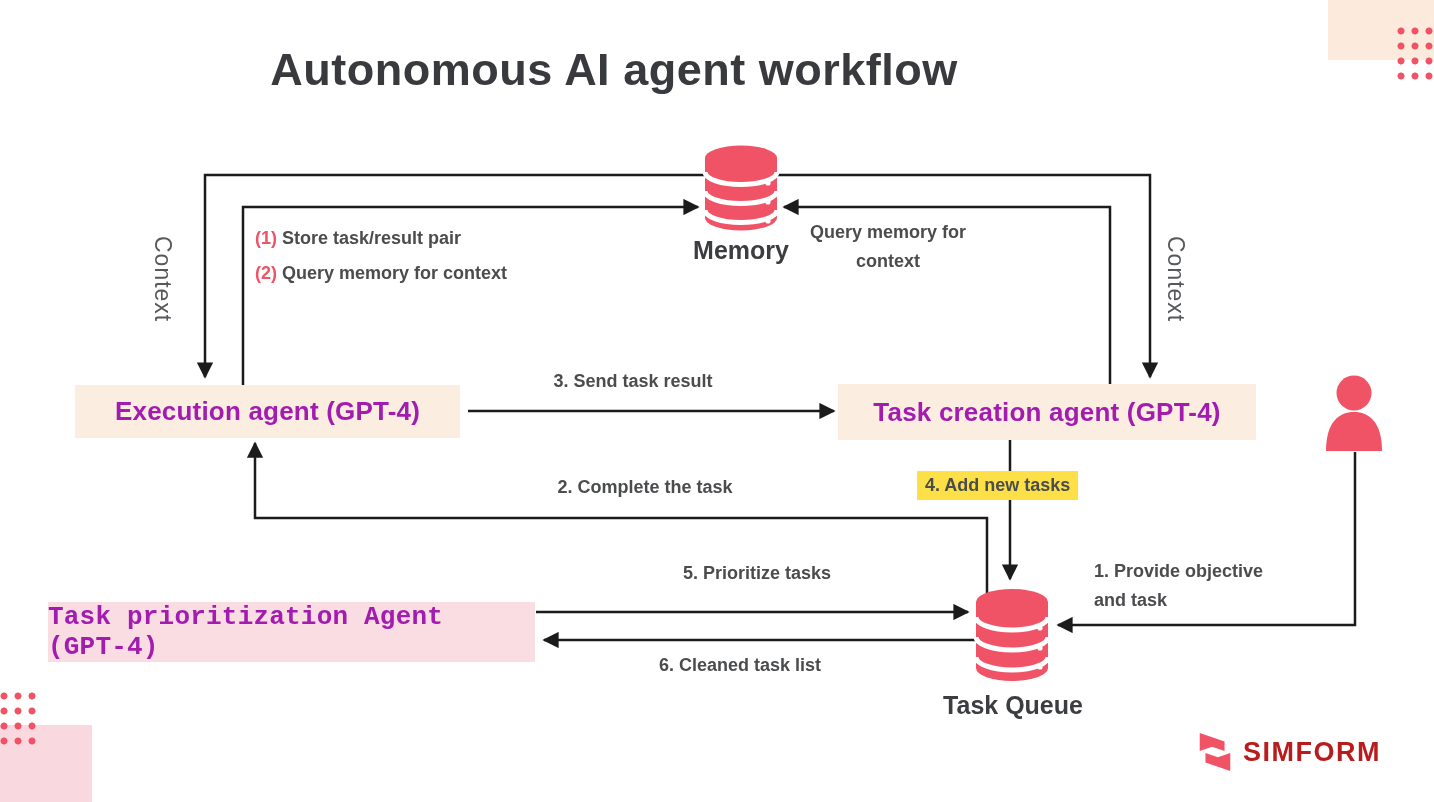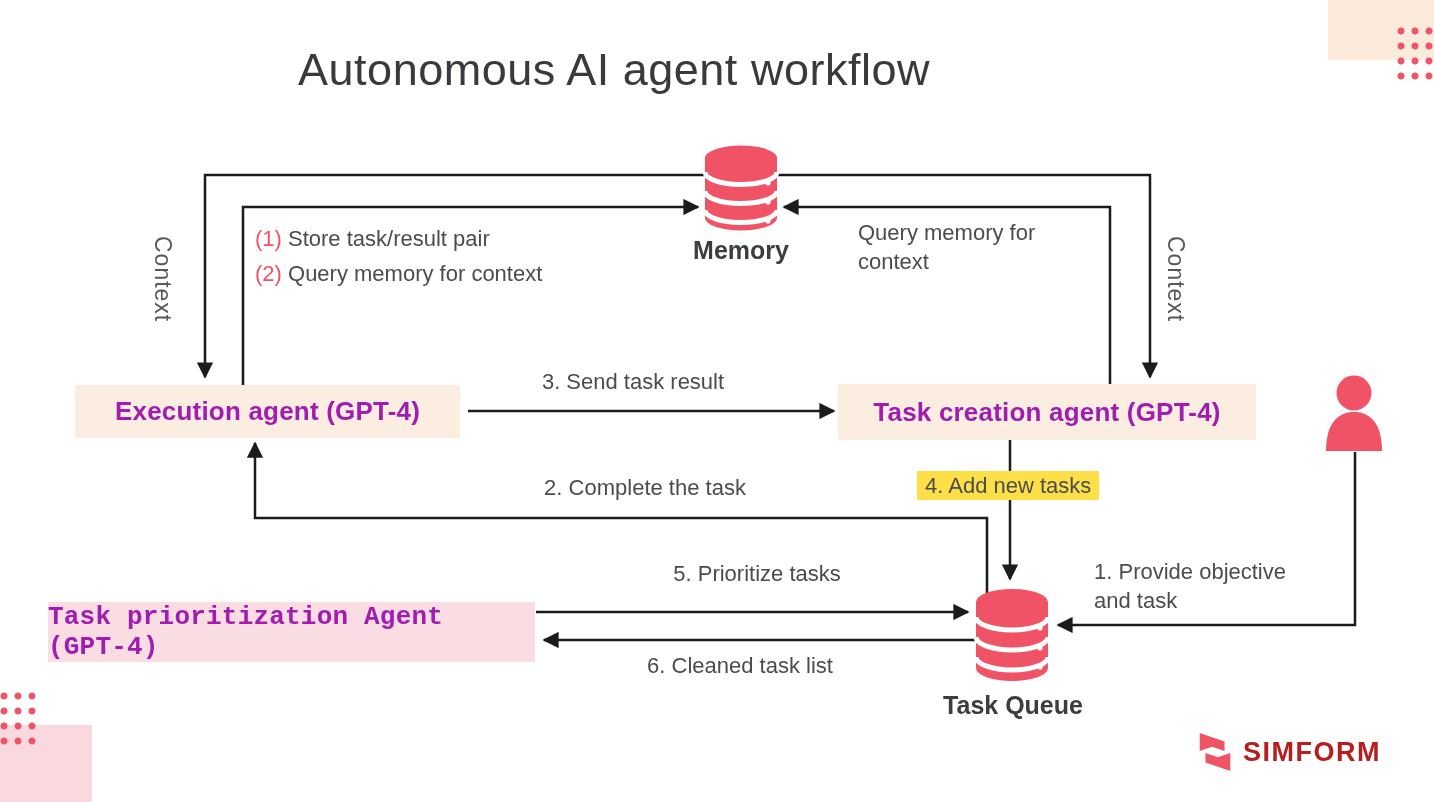--- a/index.html
+++ b/index.html
@@ -2,41 +2,42 @@
 <html><head>
 <meta charset="utf-8">
 <style>
   html,body{margin:0;padding:0;background:#ffffff;}
   .canvas{
     position:relative;width:1434px;height:802px;background:#ffffff;overflow:hidden;
     font-family:"Liberation Sans",sans-serif;
   }
   .layer{position:absolute;left:0;top:0;z-index:1;}
   .lbl{
-    position:absolute;z-index:2;font-size:22px;color:#4b4c4e;line-height:29px;
+    position:absolute;z-index:2;font-size:18px;color:#4b4c4e;line-height:29px;
     white-space:nowrap;
+    font-weight:bold;
   }
   .lbl.center{text-align:center;}
   .lbl.whitebg{background:#fde047;padding:0 8px;}
   .node{
     position:absolute;z-index:2;display:flex;align-items:center;justify-content:center;
     font-weight:700;color:#a21caf;font-size:26px;letter-spacing:0.2px;
   }
   .node.peach{background:#fcede1;}
   .node.pink{background:#fadce3;font-family:Liberation Mono, monospace;}
   .dbl-label{
     position:absolute;z-index:2;font-weight:700;color:#3b3d40;font-size:25px;text-align:center;
   }
   .vertical{
     position:absolute;z-index:2;writing-mode:vertical-rl;text-orientation:mixed;
     font-size:23px;color:#57585b;letter-spacing:1px;
   }
   .title{
     position:absolute;left:0;top:44px;width:1228px;margin:0;z-index:2;
-    text-align:center;font-size:45px;font-weight:400;color:#393a3d;letter-spacing:0.5px;
+    text-align:center;font-size:45px;font-weight:700;color:#393a3d;letter-spacing:0.5px;
   }
   .decor-rect{position:absolute;z-index:0;}
   .decor-peach{left:1328px;top:0;width:106px;height:60px;background:#fcebdd;}
   .decor-pink{left:0;top:725px;width:92px;height:77px;background:#f9d9df;}
   .dots{
     position:absolute;z-index:1;
     background-image:radial-gradient(circle at 5px 5px,#ef5365 3.1px,rgba(0,0,0,0) 3.9px);
     background-size:14px 15px;
   }
   .dots-tr{left:1396px;top:26px;width:40px;height:58px;}
@@ -124,21 +125,21 @@
 
   <div class="lbl" style="left:255px;top:224px;">
     <span class="num">(1)</span>
     <span>Store task/result pair</span>
   </div>
   <div class="lbl" style="left:255px;top:259px;">
     <span class="num">(2)</span>
     <span>Query memory for context</span>
   </div>
 
-  <div class="lbl" style="left:858px;top:218px;">
+  <div class="lbl" style="left:810px;top:218px;text-align:center;">
     <div>Query memory for</div>
     <div>context</div>
   </div>
 
   <div class="lbl center" style="left:483px;top:367px;width:300px;">3. Send task result</div>
   <div class="lbl center" style="left:495px;top:473px;width:300px;">2. Complete the task</div>
   <div class="lbl center whitebg" style="left:917px;top:471px;">4. Add new tasks</div>
   <div class="lbl center" style="left:607px;top:559px;width:300px;">5. Prioritize tasks</div>
   <div class="lbl center" style="left:590px;top:651px;width:300px;">6. Cleaned task list</div>
   <div class="lbl" style="left:1094px;top:557px;">

